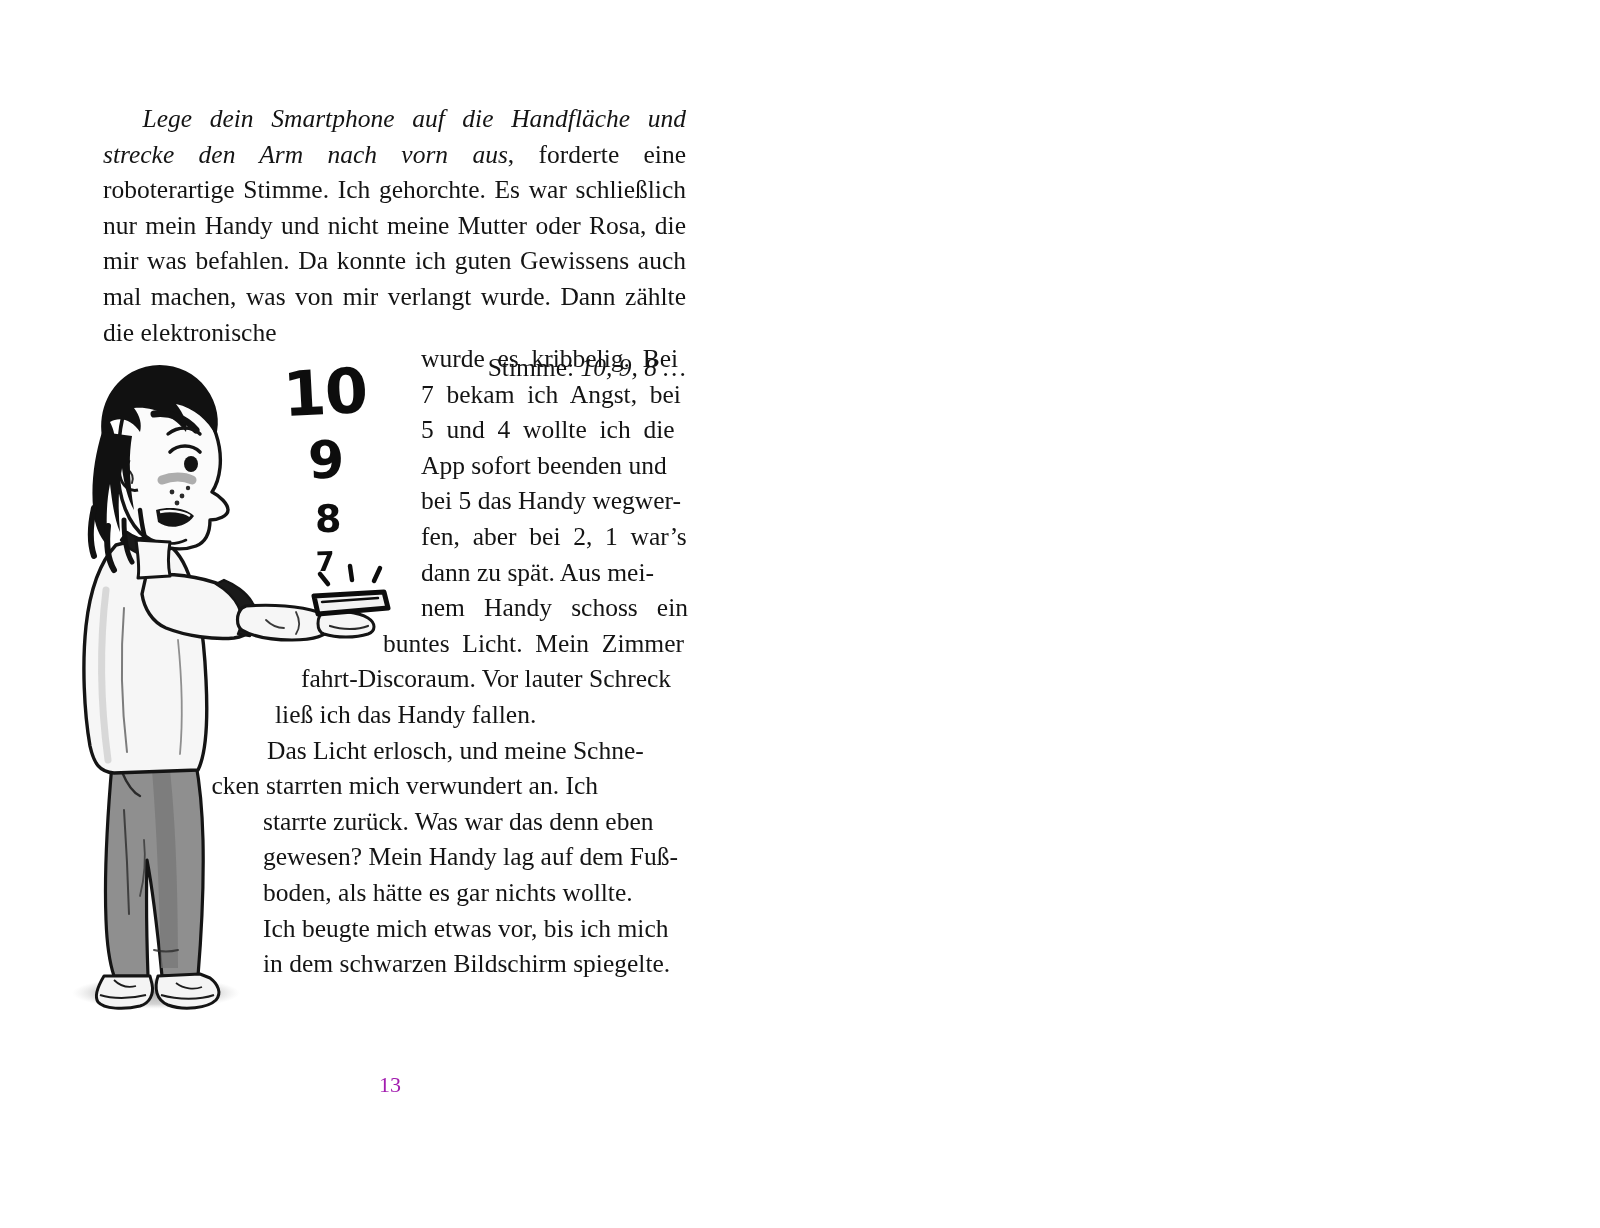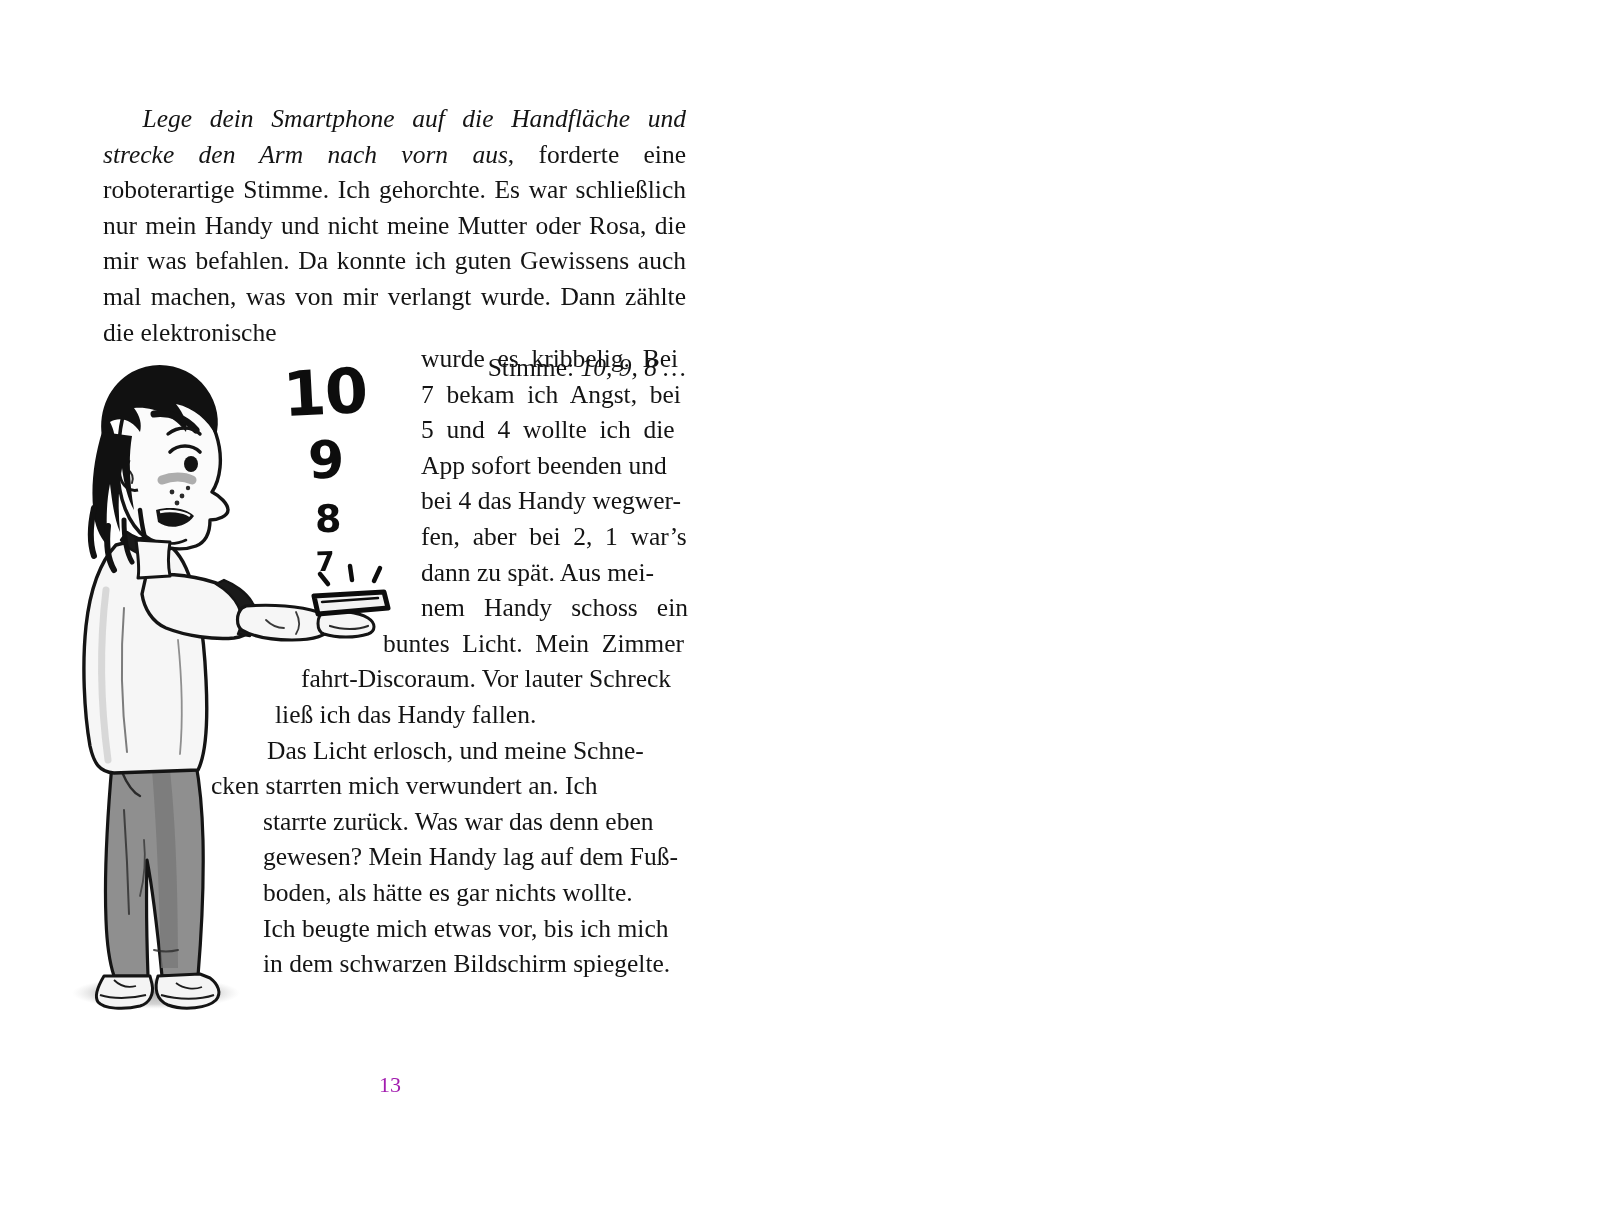--- a/index.html
+++ b/index.html
@@ -104,29 +104,29 @@
     <div class="textcol" id="left-top">
       <p class="p-indent"><em class="ital">Lege dein Smartphone auf die Handfläche und strecke den Arm nach vorn aus</em><span>, forderte eine roboterartige Stimme. Ich gehorchte. Es war schließlich nur mein Handy und nicht meine Mutter oder Rosa, die mir was befahlen. Da konnte ich guten Gewissens auch mal machen, was von mir verlangt wurde. Dann zählte die elektronische</span></p>
       <p class="right-align"><span>Stimme: </span><em class="ital">10, 9, 8 …</em></p>
     </div>
 
     <div class="textcol" id="left-wrap">
         <div class="wrap-line" style="margin-left: 318px; width: 265px; white-space: pre; height: 35.6px; line-height: 35.6px; text-align: left;">wurde  es  kribbelig.  Bei</div>
         <div class="wrap-line" style="margin-left: 318px; width: 265px; white-space: pre; height: 35.6px; line-height: 35.6px; text-align: left;">7  bekam  ich  Angst,  bei</div>
         <div class="wrap-line" style="margin-left: 318px; width: 265px; white-space: pre; height: 35.6px; line-height: 35.6px; text-align: left;">5  und  4  wollte  ich  die</div>
         <div class="wrap-line" style="margin-left: 318px; width: 265px; white-space: pre; height: 35.6px; line-height: 35.6px; text-align: left;">App sofort beenden und</div>
-        <div class="wrap-line" style="margin-left: 318px; width: 265px; white-space: pre; height: 35.6px; line-height: 35.6px; text-align: left;">bei 4 das Handy wegwer-</div>
+        <div class="wrap-line" style="margin-left: 318px; width: 265px; white-space: pre; height: 35.6px; line-height: 35.6px; text-align: left;">bei 5 das Handy wegwer-</div>
         <div class="wrap-line" style="margin-left: 318px; width: 265px; white-space: pre; height: 35.6px; line-height: 35.6px; text-align: left;">fen,  aber  bei  2,  1  war’s</div>
         <div class="wrap-line" style="margin-left: 318px; width: 265px; white-space: pre; height: 35.6px; line-height: 35.6px; text-align: left;">dann zu spät. Aus mei-</div>
         <div class="wrap-line" style="margin-left: 318px; width: 265px; white-space: pre; height: 35.6px; line-height: 35.6px; text-align: left;">nem   Handy   schoss   ein</div>
         <div class="wrap-line" style="margin-left: 280px; width: 303px; white-space: pre; height: 35.6px; line-height: 35.6px; text-align: left;">buntes  Licht.  Mein  Zimmer</div>
         <div class="wrap-line" style="margin-left: 198px; width: 385px; white-space: pre; height: 35.6px; line-height: 35.6px; text-align: left;">fahrt-Discoraum. Vor lauter Schreck</div>
         <div class="wrap-line" style="margin-left: 172px; width: 411px; white-space: pre; height: 35.6px; line-height: 35.6px; text-align: left;">ließ ich das Handy fallen.</div>
         <div class="wrap-line" style="margin-left: 164px; width: 419px; white-space: pre; height: 35.6px; line-height: 35.6px; text-align: left;">Das Licht erlosch, und meine Schne-</div>
-        <div class="wrap-line" style="margin-left: 108px; width: 423px; white-space: pre; height: 35.6px; line-height: 35.6px; text-align: left;">cken starrten mich verwundert an. Ich</div>
+        <div class="wrap-line" style="margin-left: 72px; width: 423px; white-space: pre; height: 35.6px; line-height: 35.6px; text-align: right;">cken starrten mich verwundert an. Ich</div>
         <div class="wrap-line" style="margin-left: 160px; width: 423px; white-space: pre; height: 35.6px; line-height: 35.6px; text-align: left;">starrte zurück. Was war das denn eben</div>
         <div class="wrap-line" style="margin-left: 160px; width: 423px; white-space: pre; height: 35.6px; line-height: 35.6px; text-align: left;">gewesen? Mein Handy lag auf dem Fuß-</div>
         <div class="wrap-line" style="margin-left: 160px; width: 423px; white-space: pre; height: 35.6px; line-height: 35.6px; text-align: left;">boden, als hätte es gar nichts wollte.</div>
         <div class="wrap-line" style="margin-left: 160px; width: 423px; white-space: pre; height: 35.6px; line-height: 35.6px; text-align: left;">Ich beugte mich etwas vor, bis ich mich</div>
         <div class="wrap-line" style="margin-left: 160px; width: 423px; white-space: pre; height: 35.6px; line-height: 35.6px; text-align: left;">in dem schwarzen Bildschirm spiegelte.</div>
       </div>
 
     <div id="illustration">
       <svg viewBox="0 0 380 690" xmlns="http://www.w3.org/2000/svg" aria-hidden="true">
         <defs>

